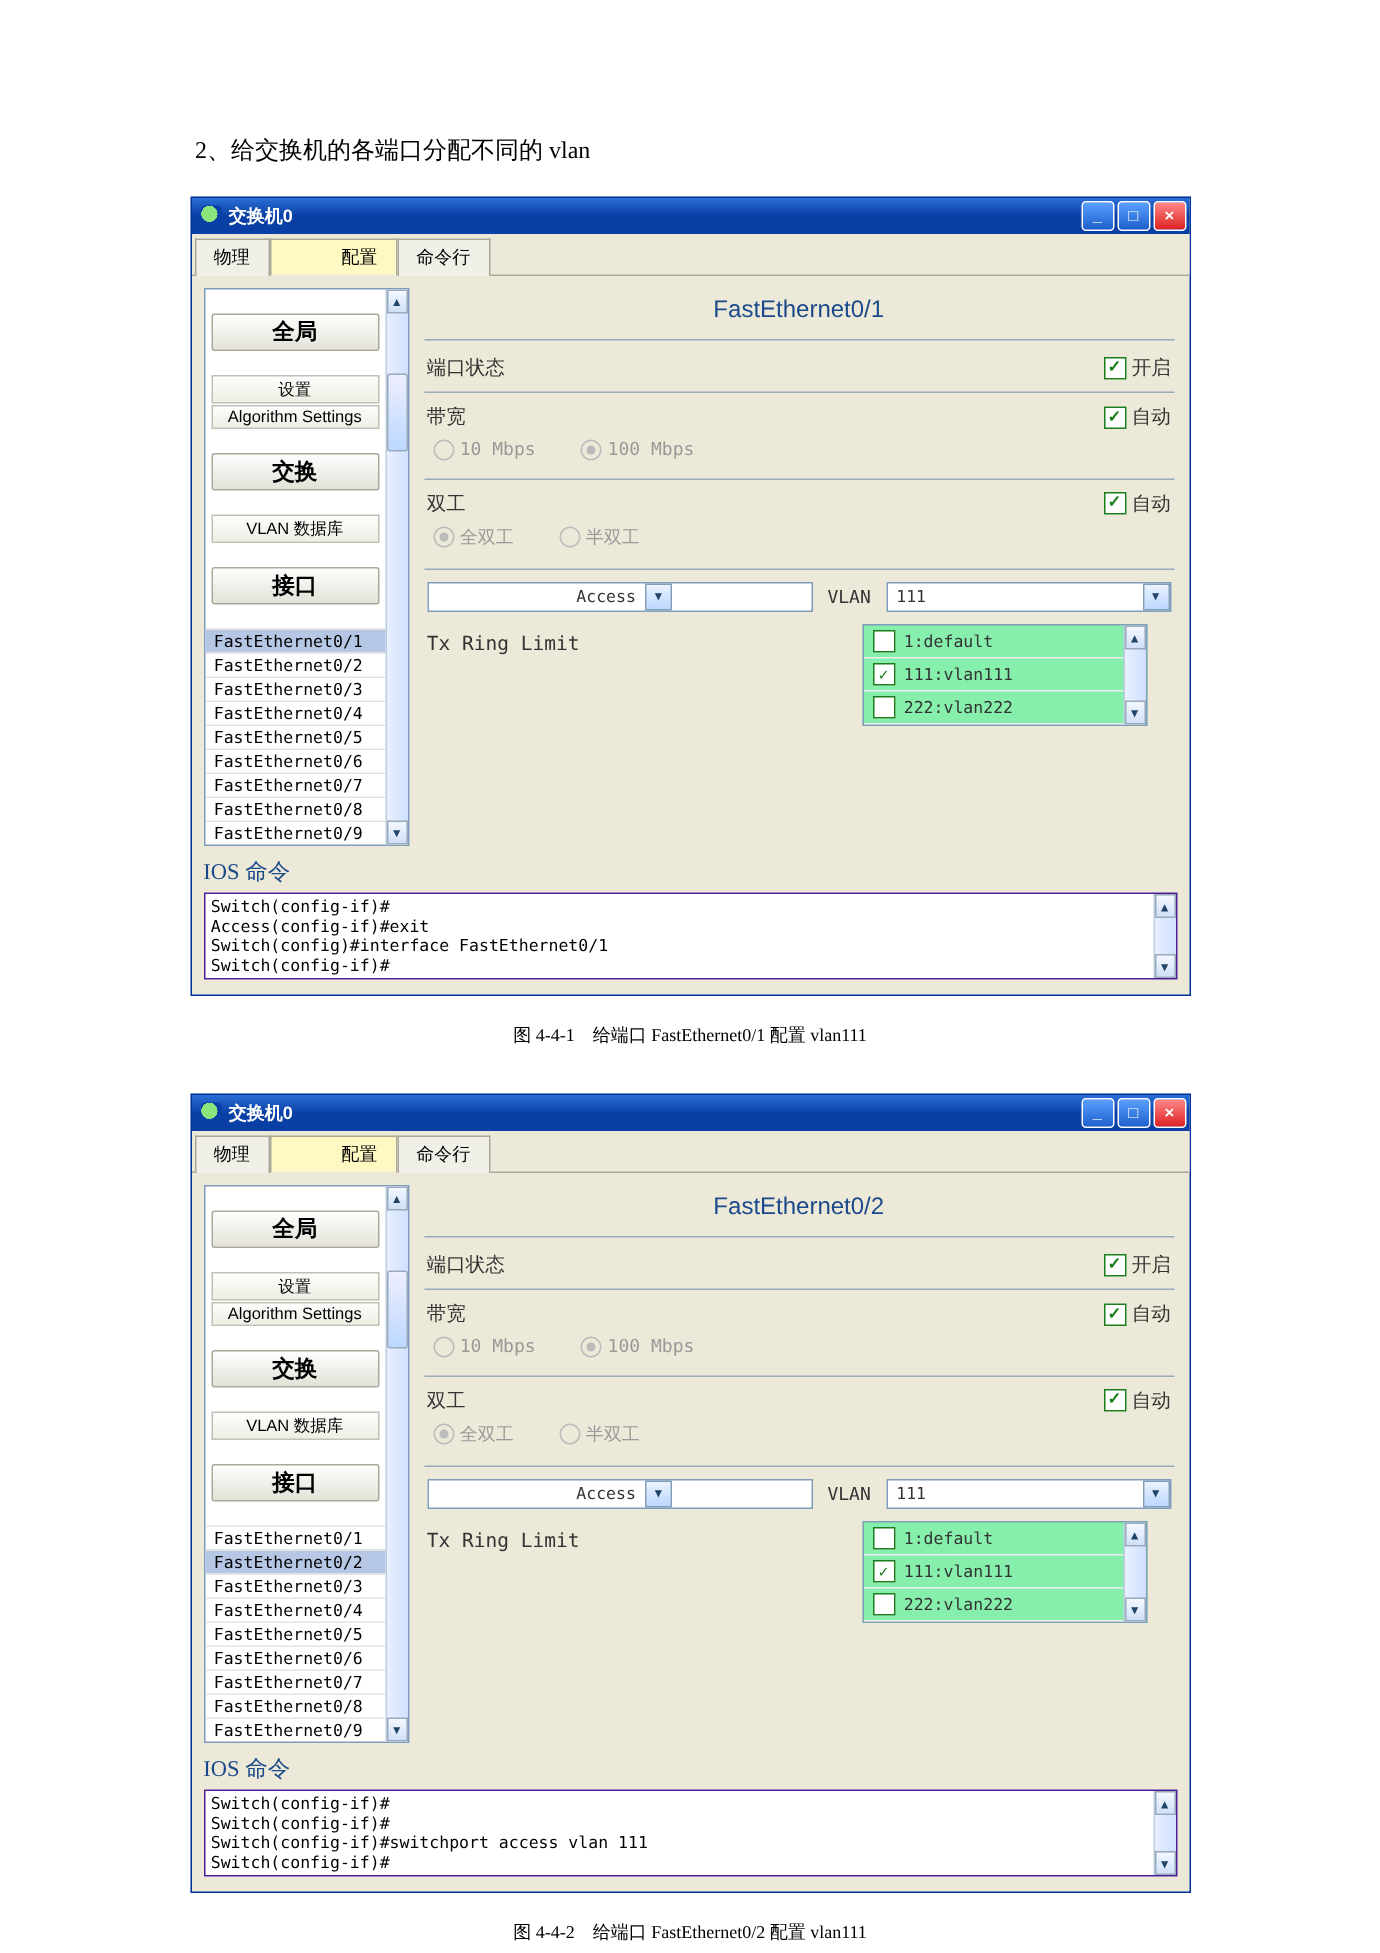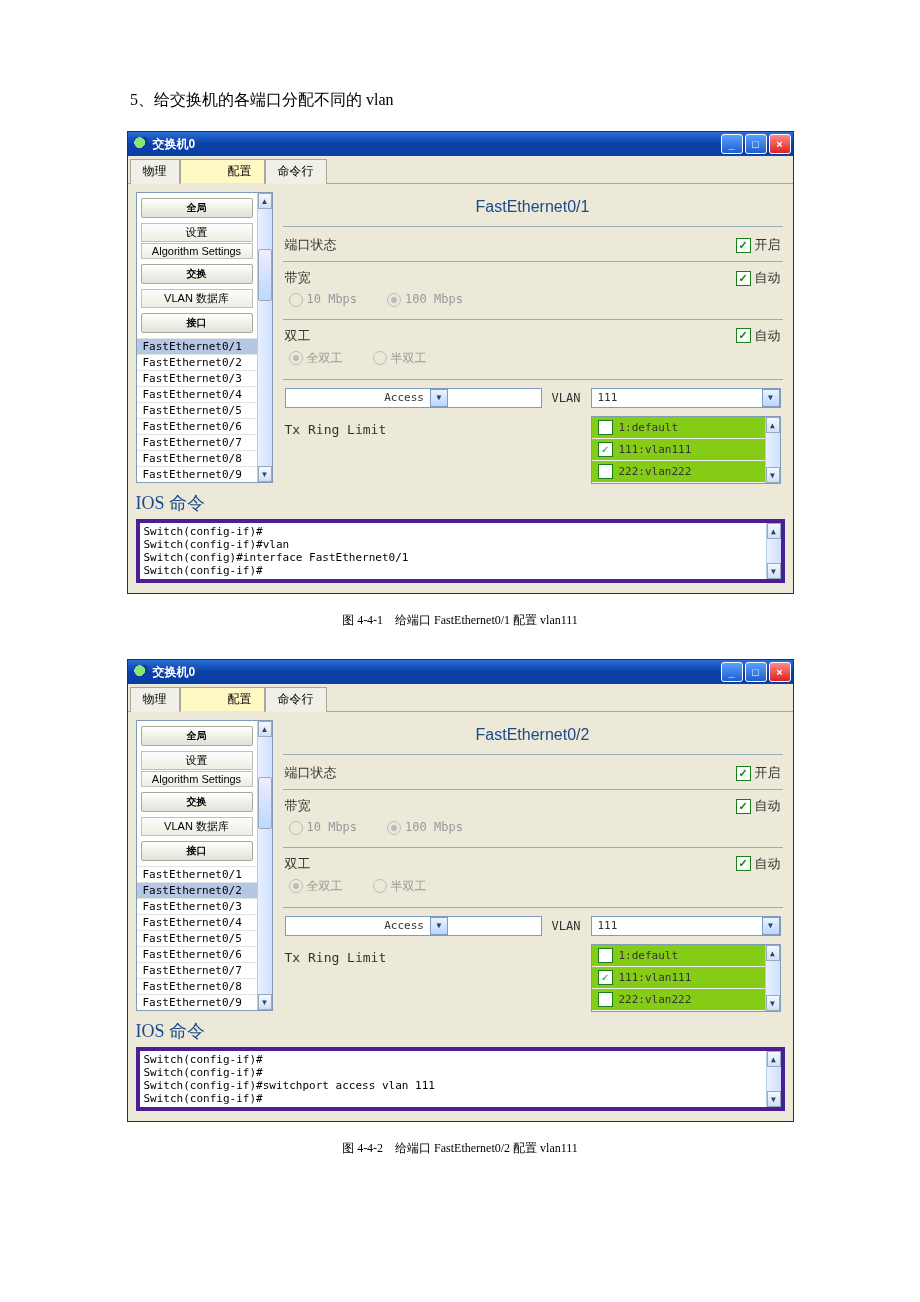--- a/index.html
+++ b/index.html
@@ -124,28 +124,28 @@
     border:1px solid #9ab;
     display:flex;align-items:center;justify-content:center;
     font-size:8px;color:#246;
   }
   .sb-thumb {
     width:12px;height:50px;background:linear-gradient(#eef,#bcd8ff);
     border:1px solid #9ab;border-radius:2px;margin-top:40px;
   }
   .sb-scroll-col { flex:1; display:flex; flex-direction:column; align-items:center;}
   .cat-btn {
-    margin:5px 4px;
+    margin:16px 4px;
     padding:2px 0;
     text-align:center;
     background:linear-gradient(#fefefe,#e2e2d8);
     border:1px solid #aca899;
     border-radius:2px;
     font-weight:bold;
-    font-size:10px;
+    font-size:15px;
   }
   .cat-sub {
     margin:1px 4px;
     padding:1px 0;
     text-align:center;
     background:linear-gradient(#fdfdfd,#eeeee4);
     border:1px solid #c0c0b4;
     font-size:11px;
   }
   .port-item {
@@ -204,57 +204,57 @@
     font-size:11px;font-family:"Lucida Console",monospace;
   }
   .select .sel-txt{padding:0 6px;}
   .sel-btn{
     width:16px;height:16px;background:linear-gradient(#eaf2ff,#bcd8ff);
     border:1px solid #7f9db9;display:flex;align-items:center;justify-content:center;font-size:8px;color:#246;
   }
   .vlan-label{padding:0 4px;font-size:12px;font-family:"Lucida Console",monospace;}
   .dropdown-pop {
     position:absolute;
-    right:4px;
-    border:1px solid #7f9db9;background:#84cc16;
+    right:20px;
+    border:1px solid #7f9db9;background:#86efac;
     width:188px;
     font-family:"Lucida Console",monospace;font-size:11px;
   }
   .dropdown-pop .drow{
     display:flex;align-items:center;gap:6px;padding:3px 6px;border-bottom:1px solid #eee;
   }
   .drow:last-child{border-bottom:none;}
   .dropdown-pop .dscroll{
     position:absolute;right:0;top:0;bottom:0;width:14px;
     background:linear-gradient(to right,#e8f0ff,#cfe0ff);
     border-left:1px solid #bcd;
     display:flex;flex-direction:column;justify-content:space-between;align-items:center;
   }
   
   .ios-wrap { padding: 0 8px 10px 8px; }
   .ios-title{
-    font-family:"SimSun",serif;font-size:18px;color:#1b4a8a;padding:4px 0;
+    font-family:"SimSun",serif;font-size:15px;color:#1b4a8a;padding:4px 0;
   }
   .ios-box{
-    border:4px solid #4c1d95;background:#fff;
+    border:1px solid #4c1d95;background:#fff;
     font-family:"Lucida Console",Consolas,monospace;font-size:11px;
     position:relative;padding:2px 4px;min-height:52px;
     display:flex;
   }
   .ios-lines{flex:1;}
   .ios-scroll{
     width:14px;background:linear-gradient(to right,#e8f0ff,#cfe0ff);
     border-left:1px solid #bcd;margin:-2px -4px -2px 4px;
     display:flex;flex-direction:column;justify-content:space-between;align-items:center;
   }
 </style>
 </head>
 <body>
 
-<div class="heading-text">5、给交换机的各端口分配不同的 vlan</div>
+<div class="heading-text">2、给交换机的各端口分配不同的 vlan</div>
 
 <div class="window">
   <div class="titlebar">
     <div class="titlebar-left">
       <div class="title-icon"></div>
       <span>交换机0</span>
     </div>
     <div class="win-buttons">
       <div class="win-btn win-min">_</div>
       <div class="win-btn win-max">□</div>
@@ -367,21 +367,21 @@
         </div>
       </div>
     </div>
   </div>
 
   <div class="ios-wrap">
     <div class="ios-title">IOS 命令</div>
     <div class="ios-box">
       <div class="ios-lines">
         <div>Switch(config-if)#</div>
-        <div>Switch(config-if)#vlan</div>
+        <div>Access(config-if)#exit</div>
         <div>Switch(config)#interface FastEthernet0/1</div>
         <div>Switch(config-if)#</div>
       </div>
       <div class="ios-scroll">
         <div class="sb-arrow">▲</div>
         <div class="sb-arrow">▼</div>
       </div>
     </div>
   </div>
 </div>

